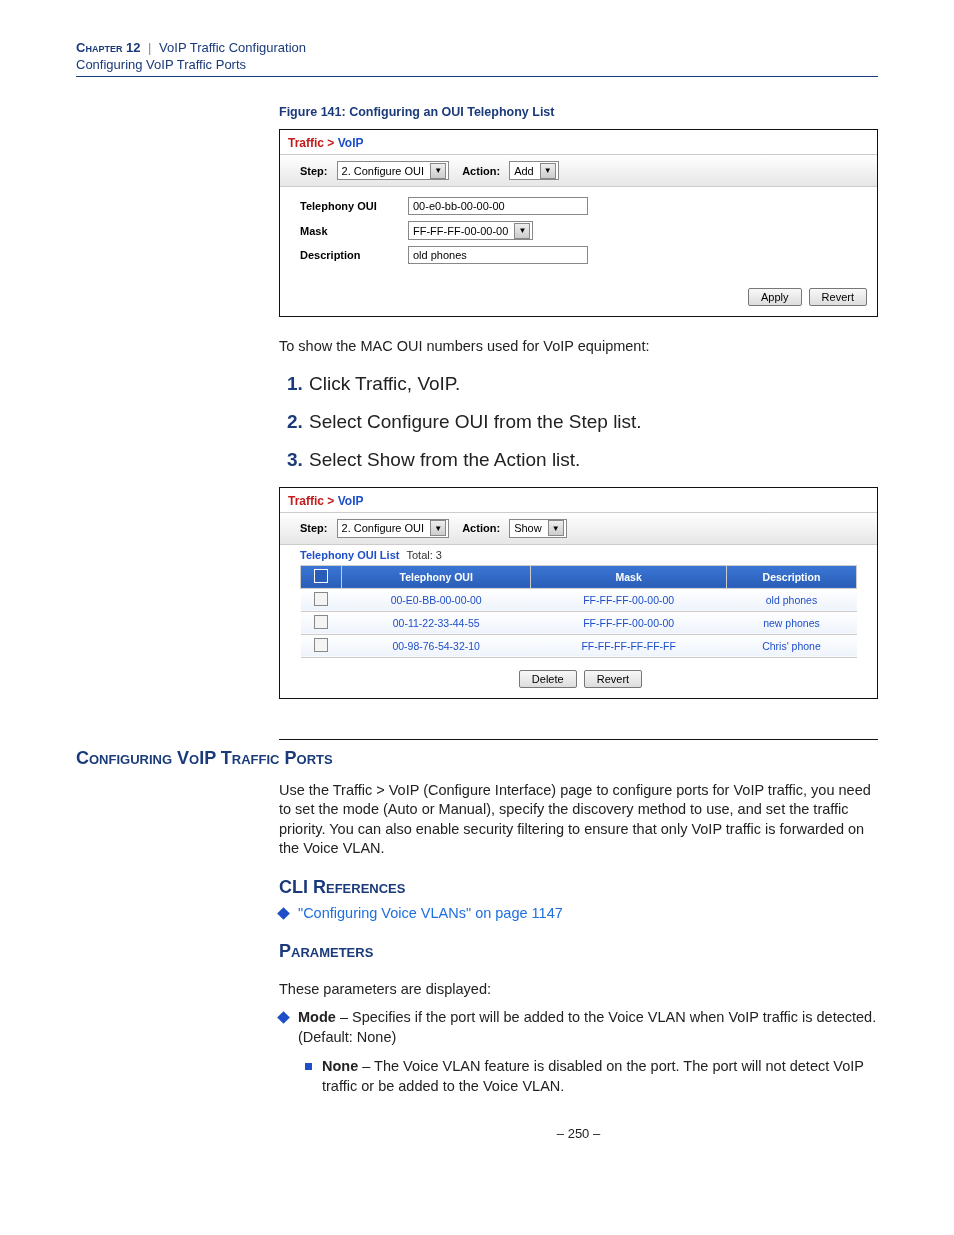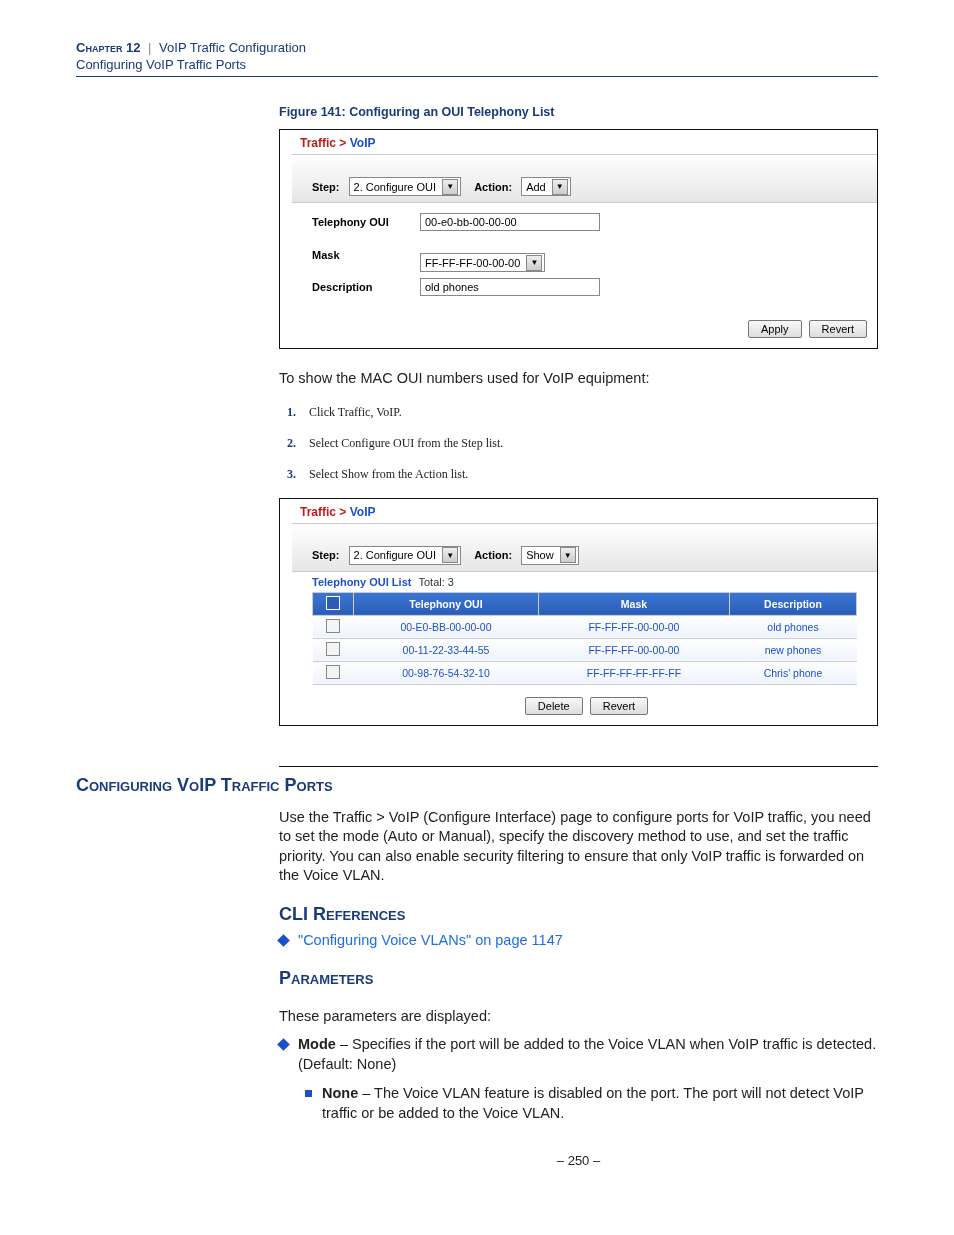--- a/index.html
+++ b/index.html
@@ -34,21 +34,20 @@
     font-size: 12.5px;
     margin: 8px 0 10px 0;
   }
   .screenshot {
     border: 1px solid #111;
     background: #fff;
     font-family: Tahoma, Arial, sans-serif;
     font-size: 11px;
     color: #000;
     margin-bottom: 20px;
-    padding-left: 12px;
   }
   .ss-breadcrumb {
     padding: 6px 8px 4px 8px;
     font-weight: bold;
     font-size: 12px;
     border-bottom: 1px solid #ccc;
   }
   .ss-breadcrumb .t1 { color: #c31a1a; }
   .ss-breadcrumb .gt { color: #c31a1a; }
   .ss-breadcrumb .t2 { color: #1e4fc9; }
@@ -60,21 +59,20 @@
   .lbl { font-weight: bold; margin-right: 6px; }
   .sel {
     display:inline-flex; align-items:center;
     border: 1px solid #888;
     background: #fff;
     height:17px;
     padding: 0 2px 0 4px;
     font-size: 11px;
     font-family: inherit;
     margin-right: 10px;
-    margin-top: 16px;
   }
   .sel .drop {
     width: 14px; height:14px;
     background: linear-gradient(#eee,#ccc);
     border:1px solid #888;
     margin-left: 6px;
     display:inline-flex;align-items:center;justify-content:center;
     font-size:8px;
   }
   .form-area { padding: 10px 20px 14px 20px; }
@@ -115,21 +113,21 @@
     border-bottom:1px solid #ccc;
     padding:3px 6px; text-align:center;
     color:#1e4fc9;
   }
   .datatable td.chk { width:28px; }
   .chkbox { display:inline-block;width:12px;height:12px;border:1px solid #888;background:#f4f4f4; }
   .headerchk { display:inline-block;width:12px;height:12px;border:1px solid #fff;background:#2a5db7; }
   .btnbar.center { text-align:center; padding:6px 0 10px;}
   .bodytext { font-size: 14.5px; line-height:1.35; margin: 10px 0 16px 0; }
   ol.steps { margin: 0 0 16px 0; padding-left: 8px; list-style: none; counter-reset: step; }
-  ol.steps li { counter-increment: step; margin-bottom: 16px; font-size:12px; display:flex;font-family:Liberation Serif, serif; }
+  ol.steps li { counter-increment: step; margin-bottom: 16px; font-size:19px; display:flex; }
   ol.steps li::before {
     content: counter(step) ".";
     color: #1a3a7a;
     font-weight:bold;
     width: 22px; flex: 0 0 22px;
   }
   .section-rule { border-top:1.5px solid #111; margin: 40px 0 8px 0; }
   .section-title {
     color:#1a3a7a;
     font-size:18px;

